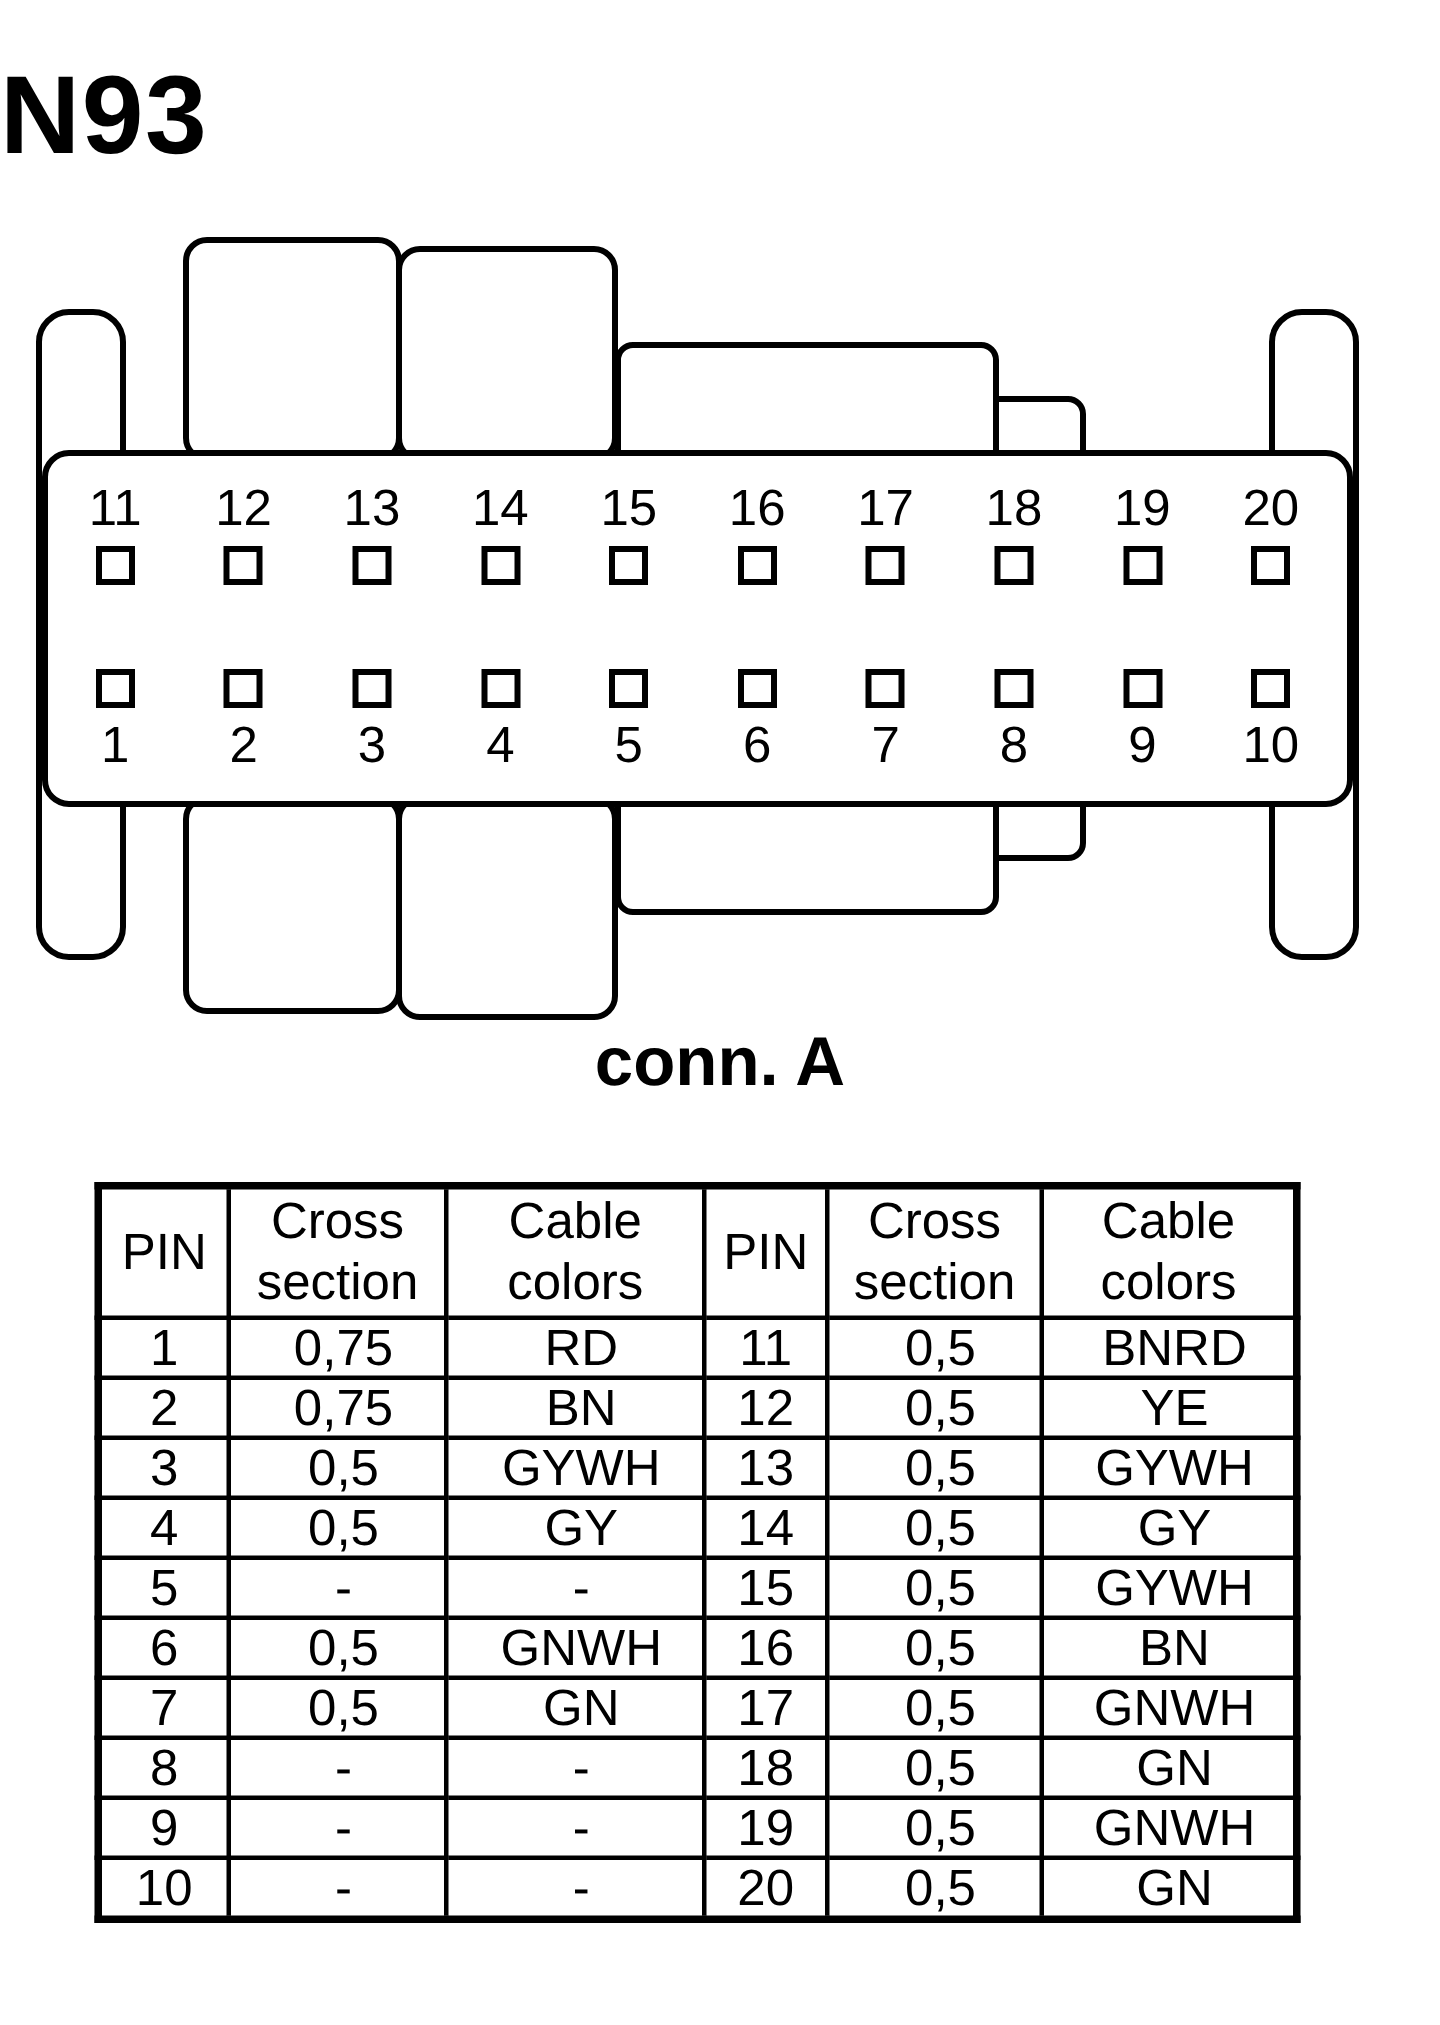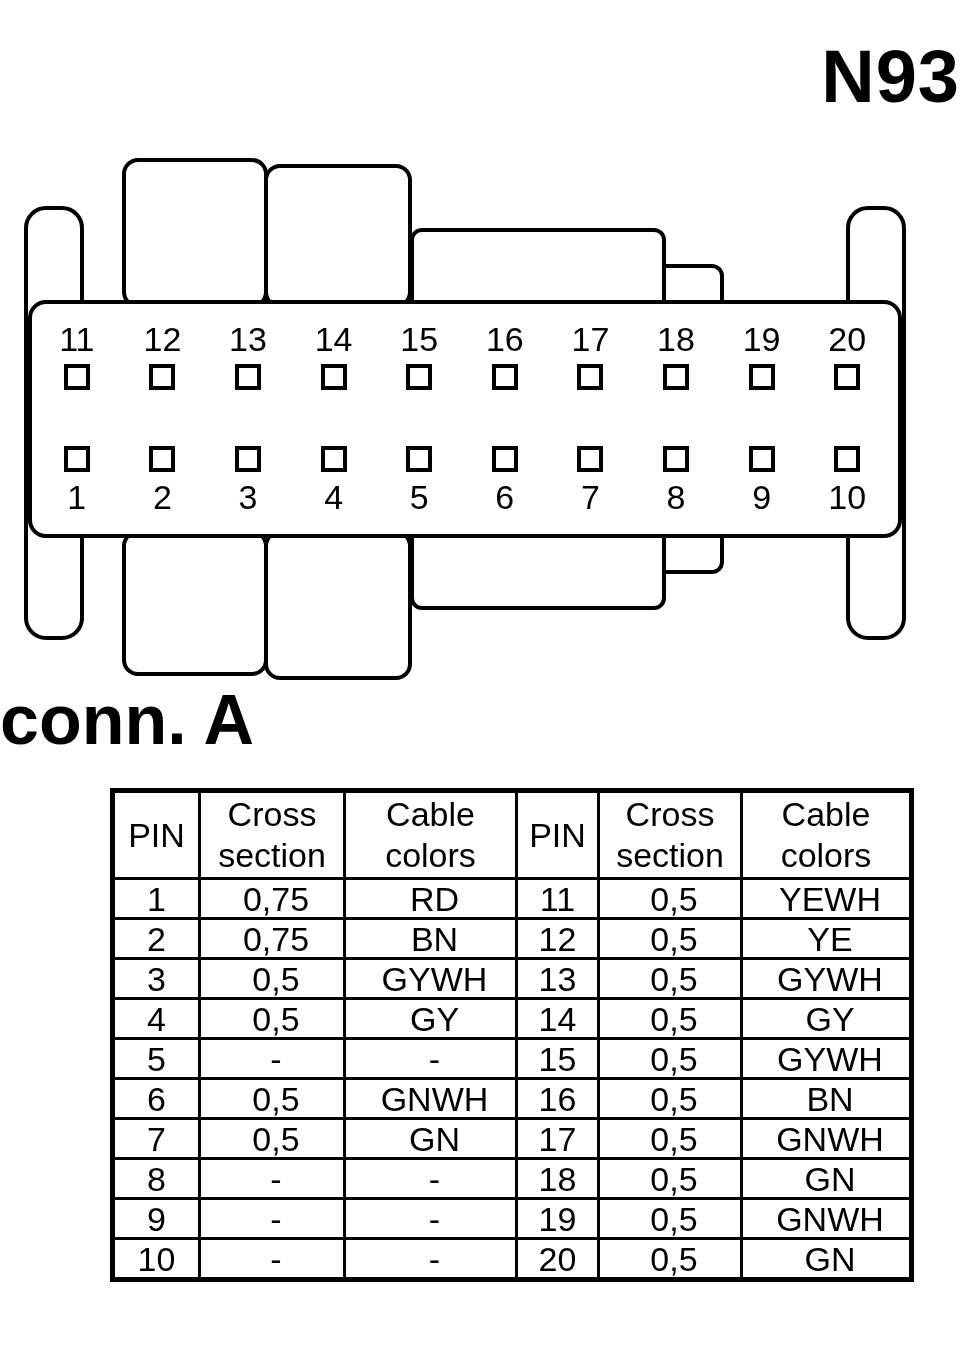--- a/index.html
+++ b/index.html
@@ -1,25 +1,25 @@
 <!DOCTYPE html>
 <html><head>
 <meta charset="utf-8">
 <style>
   html, body { margin: 0; padding: 0; background: #ffffff; }
   body { font-family: "Liberation Sans", sans-serif; color: #000; }
   .page { position: relative; width: 960px; height: 1350px; background: #fff; overflow: hidden; }
 
   .title {
     position: absolute; top: 34px; left: 0; width: 100%;
-    text-align: right; font-size: 74px; font-weight: bold; letter-spacing: 1px;
+    text-align: left; font-size: 74px; font-weight: bold; letter-spacing: 1px;
   }
   .conn-label {
     position: absolute; top: 680px; left: 0; width: 100%;
-    text-align: left; font-size: 70px; font-weight: bold;
+    text-align: center; font-size: 46px; font-weight: bold;
   }
 
   
   .shape { position: absolute; background: #fff; border: 4px solid #000; box-sizing: border-box; }
   .ear-left   { left: 24px;  top: 206px; width: 60px;  height: 434px; border-radius: 22px; }
   .ear-right  { left: 846px; top: 206px; width: 60px;  height: 434px; border-radius: 22px; }
   .tab-top-1  { left: 122px; top: 158px; width: 146px; height: 150px; border-radius: 16px; }
   .tab-top-2  { left: 264px; top: 164px; width: 148px; height: 144px; border-radius: 16px; }
   .step-top-b { left: 464px; top: 264px; width: 260px; height: 60px;  border-radius: 12px; }
   .step-top-a { left: 410px; top: 228px; width: 256px; height: 96px;  border-radius: 12px; }
@@ -42,21 +42,20 @@
     border: 4px solid #000; box-sizing: border-box; background: #fff;
   }
   .pin-row-top .pin-square { margin-top: 8px; }
   .pin-row-bottom .pin-square { margin-bottom: 8px; }
 
   
   .pin-table {
     position: absolute; left: 63px; top: 788px;
     border-collapse: collapse; table-layout: fixed; background: #fff;
     border: 5px solid #000;
-    margin-left: 47px;
   }
   .pin-table th, .pin-table td {
     border: 3px solid #000; padding: 0;
     font-size: 34px; font-weight: normal; overflow: hidden;
   }
   .pin-table th { height: 84px; text-align: center; vertical-align: middle; line-height: 1.2; }
   .pin-table td { height: 37px; line-height: 1; vertical-align: middle; }
   td.c-pin { text-align: center; }
   td.c-val { text-align: center; padding-left: 8px; }
 </style>
@@ -188,21 +187,21 @@
         <th>Cable colors</th>
       </tr>
     </thead>
     <tbody>
       <tr>
         <td class="c-pin">1</td>
         <td class="c-val">0,75</td>
         <td class="c-val">RD</td>
         <td class="c-pin">11</td>
         <td class="c-val">0,5</td>
-        <td class="c-val">YEWH</td>
+        <td class="c-val">BNRD</td>
       </tr>
       <tr>
         <td class="c-pin">2</td>
         <td class="c-val">0,75</td>
         <td class="c-val">BN</td>
         <td class="c-pin">12</td>
         <td class="c-val">0,5</td>
         <td class="c-val">YE</td>
       </tr>
       <tr>

